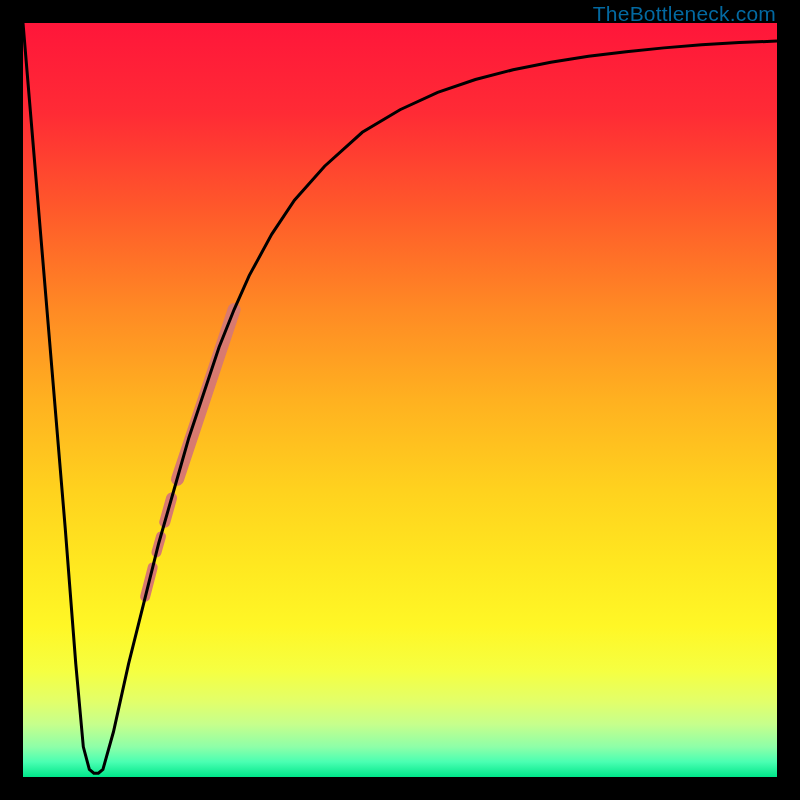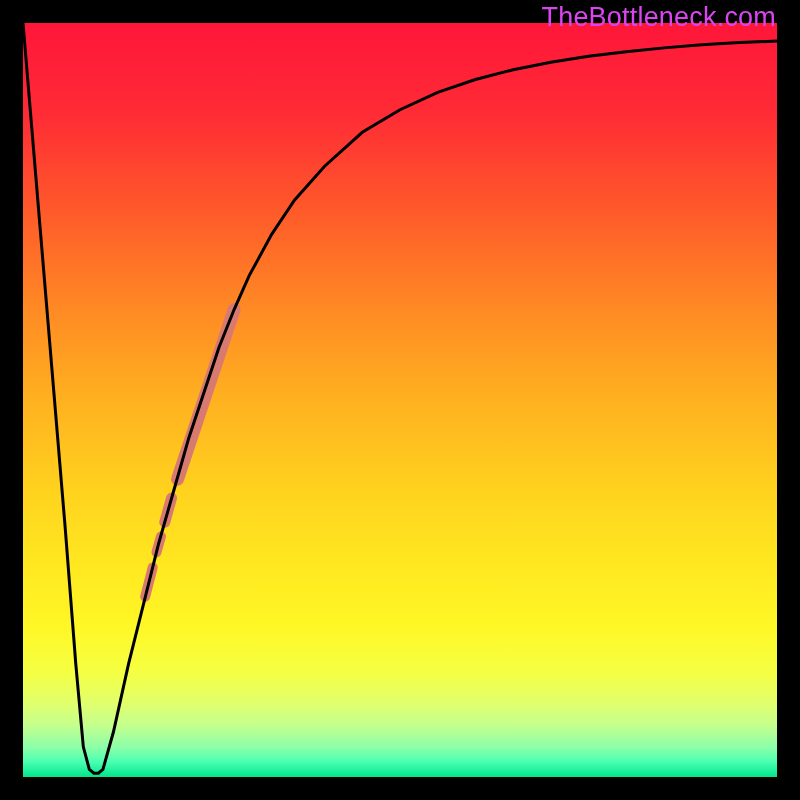--- a/index.html
+++ b/index.html
@@ -28,22 +28,22 @@
     position: absolute;
     left: 0;
     top: 0;
     width: 754px;
     height: 754px;
   }
   .watermark {
     position: absolute;
     top: 2px;
     right: 24px;
-    color: #d946ef;
-    font-size: 27px;
+    color: #0369a1;
+    font-size: 21px;
     font-family: Arial, sans-serif;
     letter-spacing: 0.2px;
   }
   svg.curve {
     position: absolute;
     left: 0;
     top: 0;
     width: 754px;
     height: 754px;
     overflow: visible;

